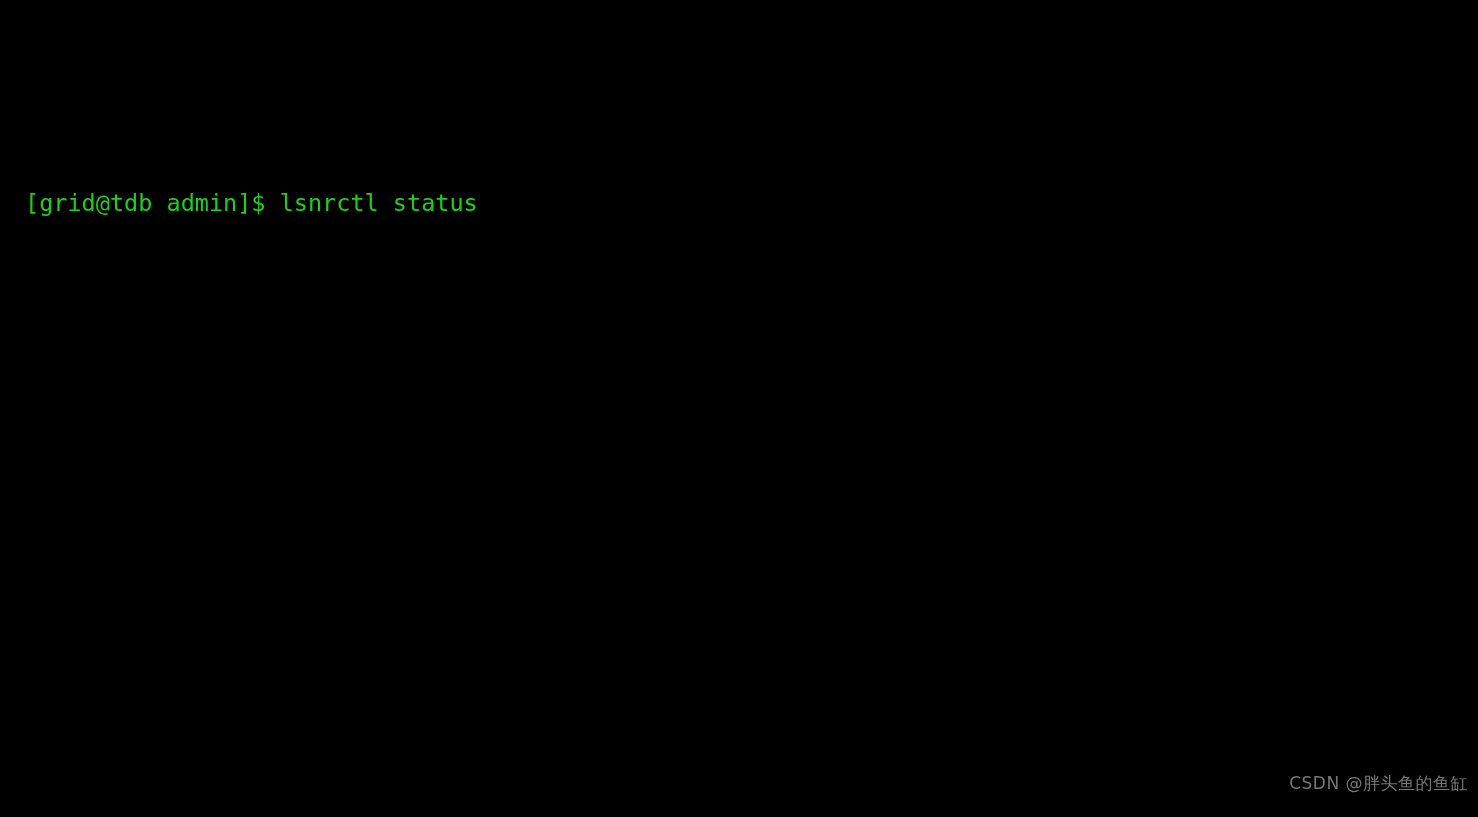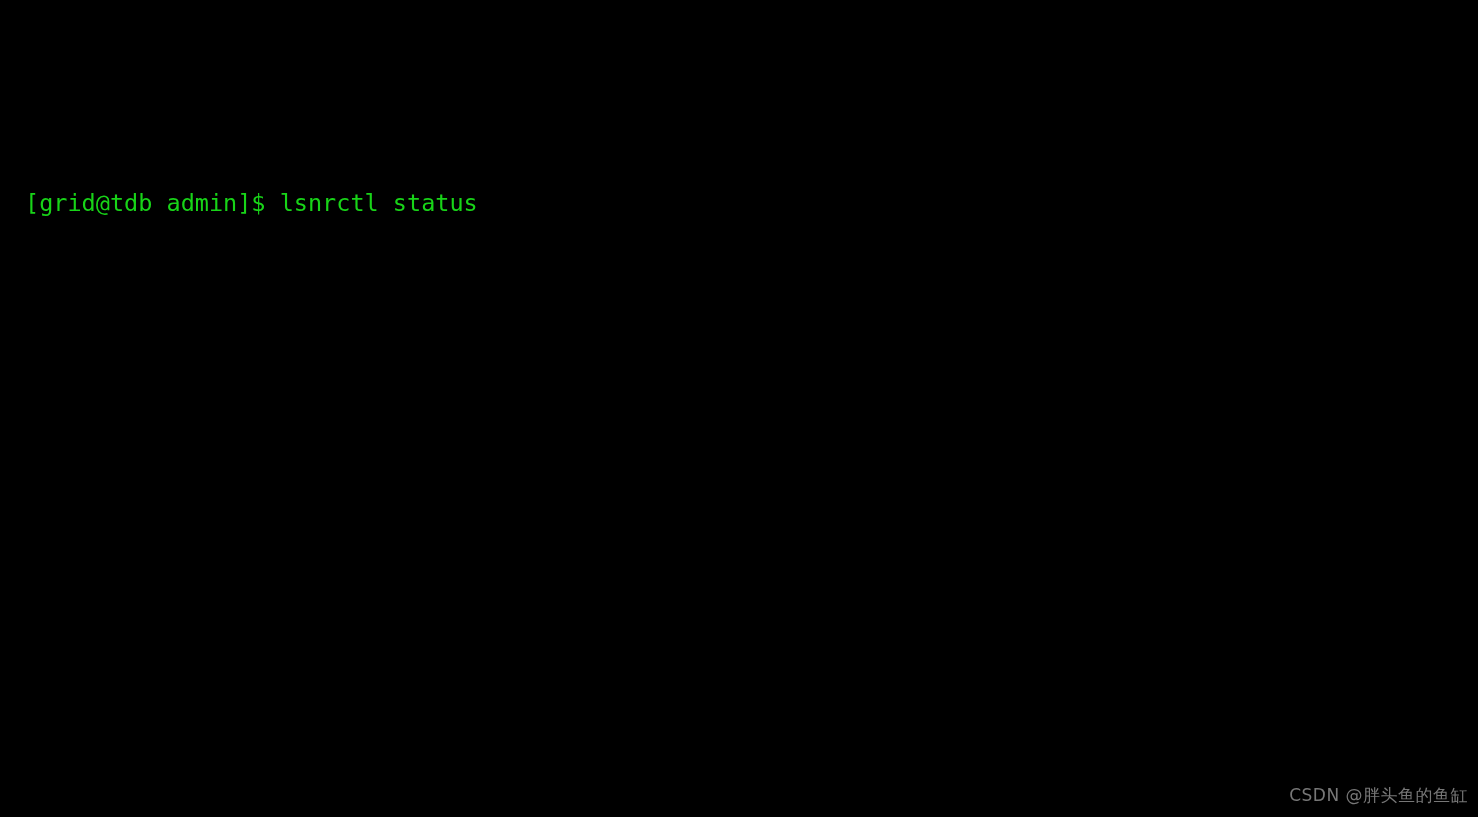--- a/index.html
+++ b/index.html
@@ -46,21 +46,21 @@
   .clip-top {
     height: 8px;
     line-height: 30px;
     overflow: hidden;
     display: block;
     color: #18d418;
   }
   #watermark {
     position: absolute;
     right: 10px;
-    bottom: 12px;
+    bottom: 24px;
     color: #8c8c8c;
     font-family: "DejaVu Sans", "Liberation Sans", sans-serif;
     font-size: 17px;
     line-height: 20px;
     letter-spacing: 0.5px;
     white-space: pre;
     opacity: 0.85;
     user-select: none;
   }
 </style>

